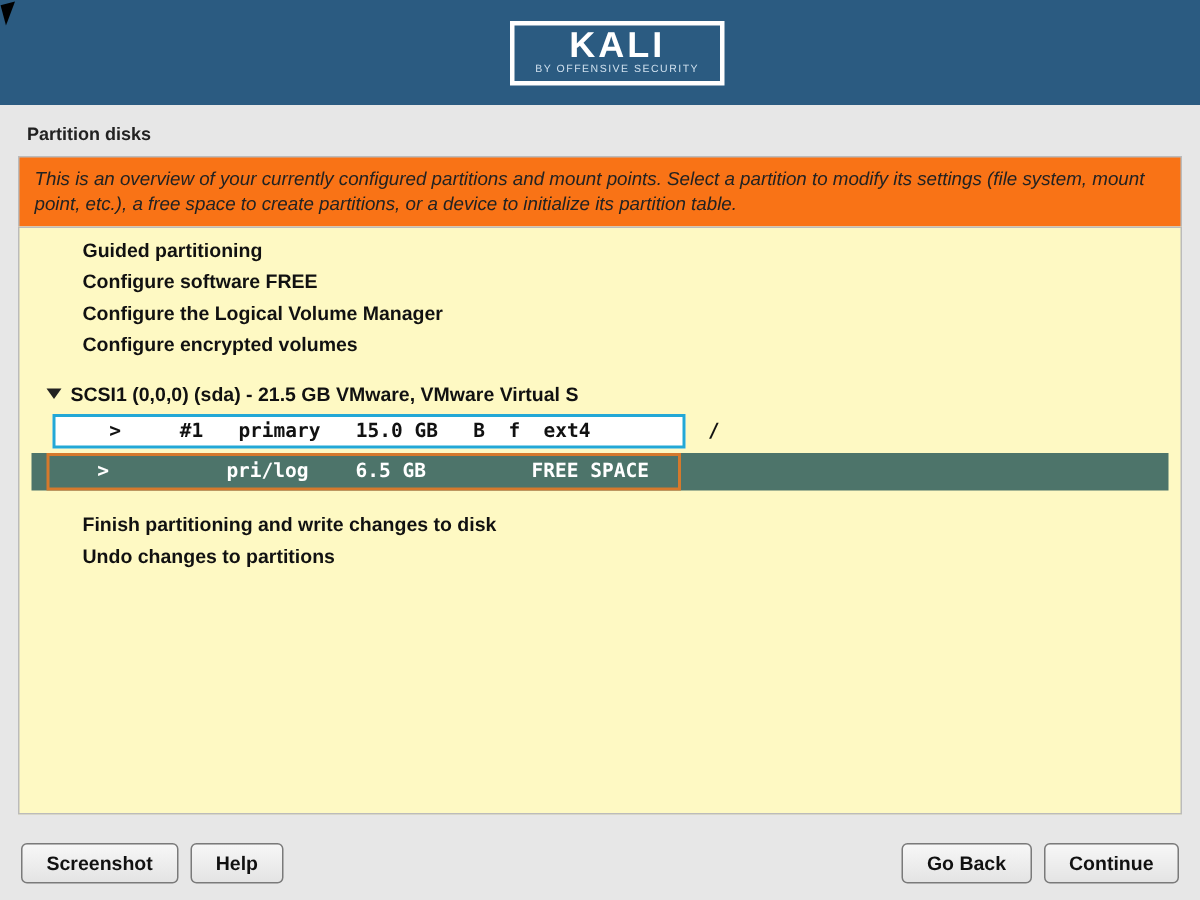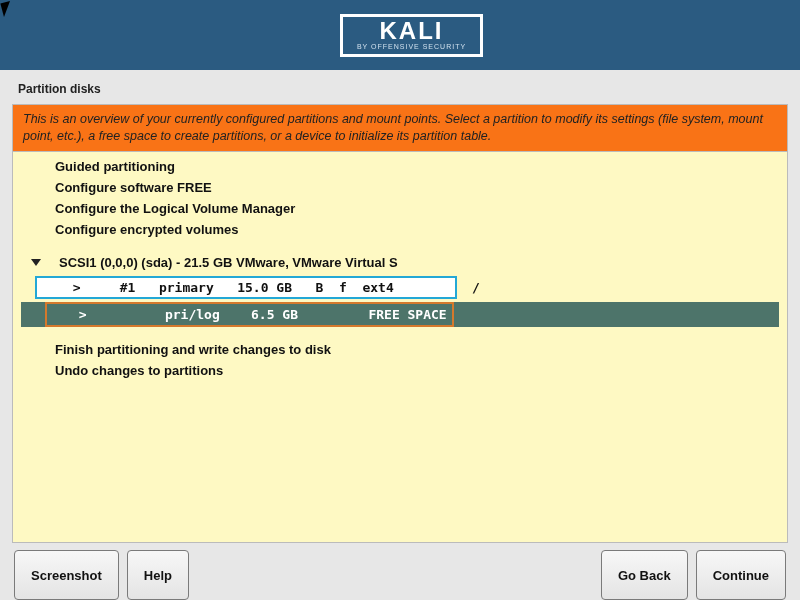--- a/index.html
+++ b/index.html
@@ -67,21 +67,21 @@
     color: #111;
     padding: 3px 0 3px 42px;
   }
   .disk-line {
     font-weight: 700;
     font-size: 13px;
     color: #111;
     padding: 3px 0 3px 18px;
     display: flex;
     align-items: center;
-    gap: 18px;
+    gap: 6px;
     text-align: right;
   }
   .tri {
     width: 0; height: 0;
     border-left: 5px solid transparent;
     border-right: 5px solid transparent;
     border-top: 7px solid #222;
     display: inline-block;
   }
   .part-row {
@@ -101,32 +101,33 @@
   }
   .row-sel-wrap {
     background: #4d746a;
     margin: 0 8px 0 8px;
     padding: 0;
   }
   .row-orange {
     border: 2px solid #d5792c;
     color: #fff;
     font-weight: 700;
-    margin: 0 325px 0 24px;
+    margin: 0 325px 0 10px;
     padding: 3px 0 3px 24px;
     white-space: pre;
     font-family: "DejaVu Sans Mono","Menlo",monospace;
     font-size: 13px;
   }
   .spacer { height: 12px; }
   .footer {
     position: absolute;
     left: 0; right: 0; bottom: 0;
     height: 50px;
     display: flex;
+    align-items: center;
     padding: 0 14px;
     gap: 8px;
     background: #e7e7e7;
   }
   .footer .grow { flex: 1; }
   button.ui {
     background: linear-gradient(#f7f7f7,#e4e4e4);
     border: 1px solid #7a7a7a;
     border-radius: 4px;
     font-weight: 700;

